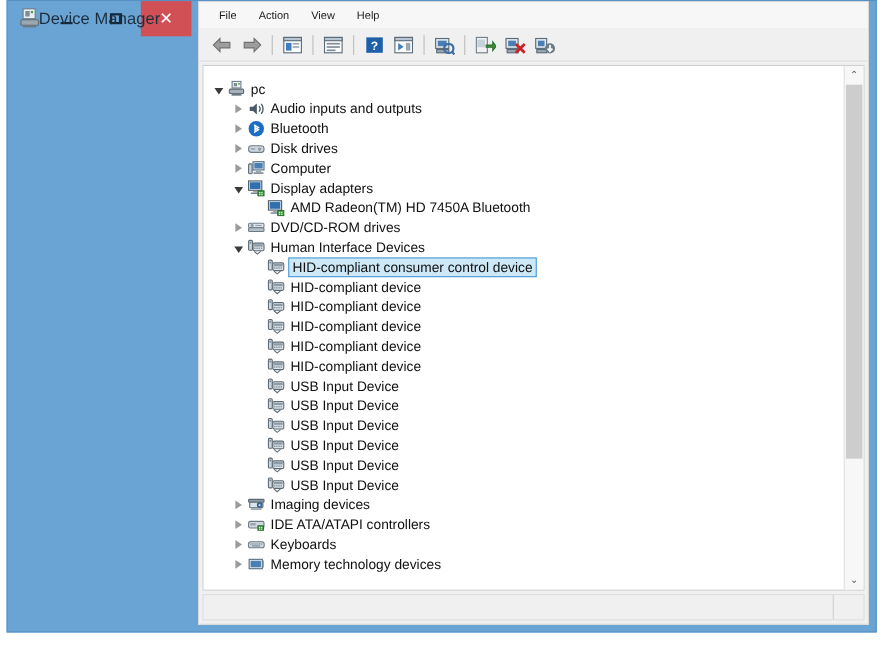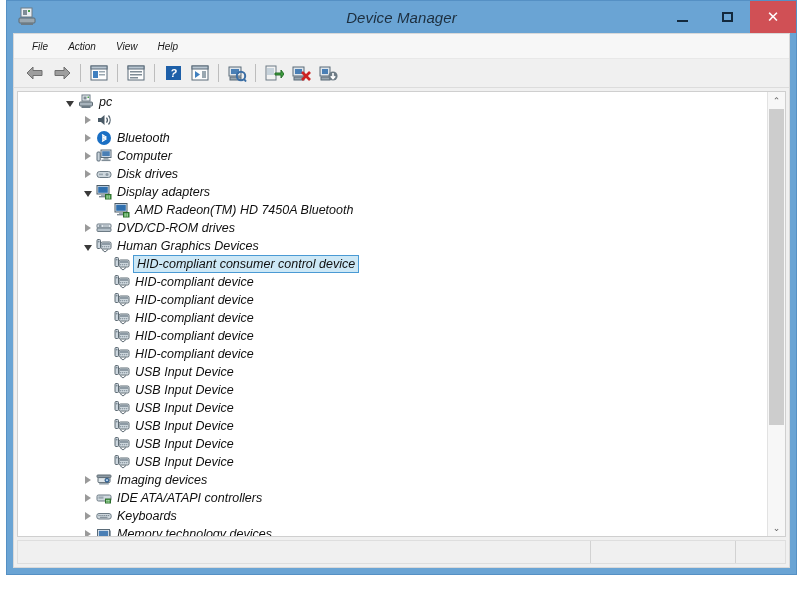--- a/index.html
+++ b/index.html
@@ -20,22 +20,21 @@
   .window {
     position: absolute;
     left: 6px;
     top: 0px;
     width: 791px;
     height: 575px;
     background: #6aa4d4;
     border: 1px solid #5590c4;
     box-sizing: border-box;
     display: flex;
-    flex-direction: column;
-    font-style: italic;
+    flex-direction: row;
   }
 
   
   .titlebar {
     height: 32px;
     min-height: 32px;
     background: #6aa4d4;
     display: flex;
     align-items: center;
     position: relative;
@@ -157,23 +156,22 @@
     background: #ffffff;
     border: 1px solid #cfcfcf;
     margin: 3px 3px 0 3px;
     display: flex;
     overflow: hidden;
     position: relative;
   }
   .tree {
     flex: 1;
     overflow: hidden;
-    padding-top: 1px;
+    padding-top: 12px;
     position: relative;
-    margin-left: 38px;
   }
   .row {
     height: 18px;
     display: flex;
     align-items: center;
     font-size: 12.5px;
     color: #101010;
     white-space: nowrap;
     cursor: default;
   }
@@ -405,54 +403,55 @@
             </div>
             <div class="row" style="padding-left: 24px;">
               <span class="twisty">
                 <span class="tri"></span>
               </span>
               <span class="ic"><svg width="16" height="16" viewBox="0 0 16 16">
                   <path d="M2 6 L5 6 L8.5 3 L8.5 13 L5 10 L2 10 Z" fill="#4a5a66"></path>
                   <path d="M10.5 5.5 A4 4 0 0 1 10.5 10.5" stroke="#4a5a66" stroke-width="1.2" fill="none"></path>
                   <path d="M12.5 3.5 A7 7 0 0 1 12.5 12.5" stroke="#4a5a66" stroke-width="1.2" fill="none"></path>
                 </svg></span>
+              <span class="label">Audio inputs and outputs</span>
             </div>
             <div class="row" style="padding-left: 24px;">
               <span class="twisty">
                 <span class="tri"></span>
               </span>
               <span class="ic"><svg width="16" height="16" viewBox="0 0 16 16">
                   <circle cx="8" cy="8" r="7" fill="#1a6fc4"></circle>
                   <path d="M6 4.5 L10 7 L6.8 9.2 M6.8 6.8 L10 9 L6 11.5 M6.8 4.5 L6.8 11.5" stroke="#ffffff" stroke-width="1.2" fill="none"></path>
                 </svg></span>
               <span class="label">Bluetooth</span>
+            </div>
+            <div class="row" style="padding-left: 24px;">
+              <span class="twisty">
+                <span class="tri"></span>
+              </span>
+              <span class="ic"><svg width="16" height="16" viewBox="0 0 16 16">
+                  <rect x="1" y="5.5" width="14" height="6" rx="2.6" fill="#cfd8de" stroke="#6d7b85"></rect>
+                  <ellipse cx="11" cy="8.5" rx="1.5" ry="1.5" fill="#8d9aa4"></ellipse>
+                  <rect x="3" y="7.6" width="4" height="1.6" fill="#9aa7b0"></rect>
+                </svg></span>
+              <span class="label">Disk drives</span>
             </div>
             <div class="row" style="padding-left: 24px;">
               <span class="twisty">
                 <span class="tri"></span>
               </span>
               <span class="ic"><svg width="16" height="16" viewBox="0 0 16 16">
                   <rect x="5" y="2" width="10" height="7.5" fill="#e6edf3" stroke="#5a6b78"></rect>
                   <rect x="6.2" y="3.2" width="7.6" height="5" fill="#4a7fb5"></rect>
                   <rect x="7.5" y="10" width="5" height="1.6" fill="#9aa7b0"></rect>
                   <rect x="5.5" y="11.6" width="9" height="1.5" fill="#7f8c96"></rect>
                   <rect x="1" y="4" width="3.2" height="9" rx="1" fill="#c9d3db" stroke="#5a6b78"></rect>
                 </svg></span>
               <span class="label">Computer</span>
-            </div>
-            <div class="row" style="padding-left: 24px;">
-              <span class="twisty">
-                <span class="tri"></span>
-              </span>
-              <span class="ic"><svg width="16" height="16" viewBox="0 0 16 16">
-                  <rect x="1" y="5.5" width="14" height="6" rx="2.6" fill="#cfd8de" stroke="#6d7b85"></rect>
-                  <ellipse cx="11" cy="8.5" rx="1.5" ry="1.5" fill="#8d9aa4"></ellipse>
-                  <rect x="3" y="7.6" width="4" height="1.6" fill="#9aa7b0"></rect>
-                </svg></span>
-              <span class="label">Disk drives</span>
             </div>
             <div class="row" style="padding-left: 24px;">
               <span class="twisty">
                 <span class="tri open"></span>
               </span>
               <span class="ic"><svg width="16" height="16" viewBox="0 0 16 16">
                   <rect x="1" y="1.5" width="12" height="8.5" fill="#e6edf3" stroke="#4a5a66"></rect>
                   <rect x="2.2" y="2.7" width="9.6" height="6.1" fill="#2f6fae"></rect>
                   <rect x="5" y="10.5" width="4" height="1.5" fill="#9aa7b0"></rect>
                   <rect x="3" y="12" width="8" height="1.4" fill="#7f8c96"></rect>
@@ -499,21 +498,21 @@
                   <rect x="1" y="1.5" width="3.5" height="9" rx="1" fill="#ccd6de" stroke="#5d6a73"></rect>
                   <circle cx="2.7" cy="3.6" r="0.9" fill="#7f8c96"></circle>
                   <rect x="5" y="4" width="10" height="7" rx="1.4" fill="#dde5ea" stroke="#5d6a73"></rect>
                   <rect x="6" y="5" width="8" height="2.2" fill="#8e9ba5"></rect>
                   <rect x="6" y="8" width="1.4" height="1.4" fill="#8e9ba5"></rect>
                   <rect x="8" y="8" width="1.4" height="1.4" fill="#8e9ba5"></rect>
                   <rect x="10" y="8" width="1.4" height="1.4" fill="#8e9ba5"></rect>
                   <rect x="12" y="8" width="1.4" height="1.4" fill="#8e9ba5"></rect>
                   <path d="M6 11.5 L9 14 L12 11.5" stroke="#5d6a73" stroke-width="1" fill="none"></path>
                 </svg></span>
-              <span class="label">Human Graphics Devices</span>
+              <span class="label">Human Interface Devices</span>
             </div>
             <div class="row selected" style="padding-left: 42px;">
               <span class="twisty"></span>
               <span class="ic"><svg width="16" height="16" viewBox="0 0 16 16">
                   <rect x="1" y="1.5" width="3.5" height="9" rx="1" fill="#ccd6de" stroke="#5d6a73"></rect>
                   <circle cx="2.7" cy="3.6" r="0.9" fill="#7f8c96"></circle>
                   <rect x="5" y="4" width="10" height="7" rx="1.4" fill="#dde5ea" stroke="#5d6a73"></rect>
                   <rect x="6" y="5" width="8" height="2.2" fill="#8e9ba5"></rect>
                   <rect x="6" y="8" width="1.4" height="1.4" fill="#8e9ba5"></rect>
                   <rect x="8" y="8" width="1.4" height="1.4" fill="#8e9ba5"></rect>

